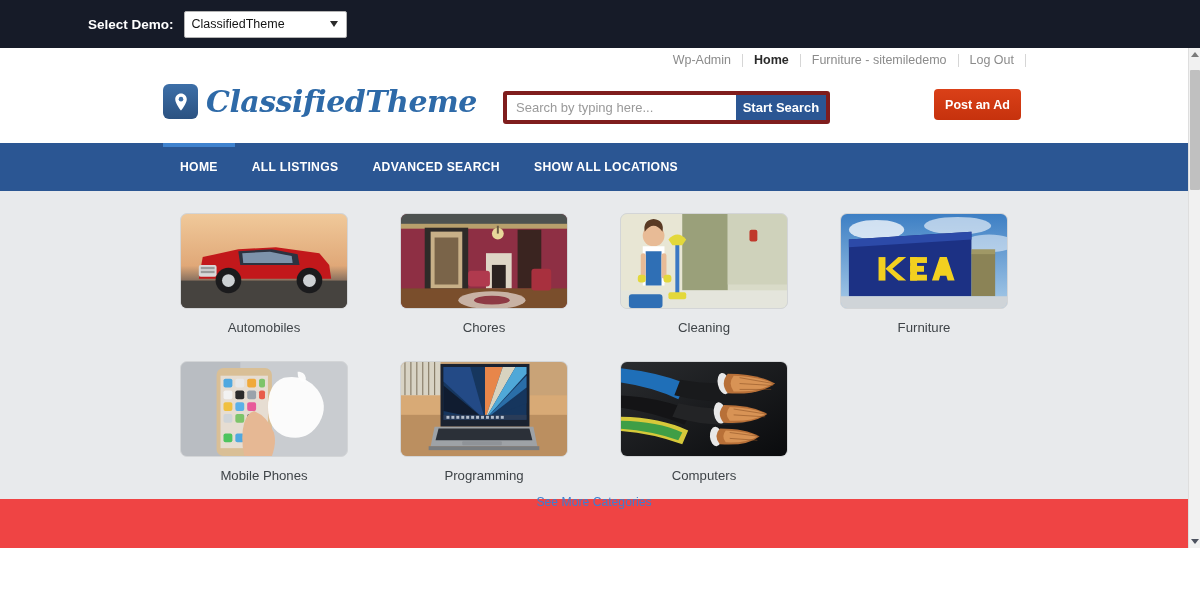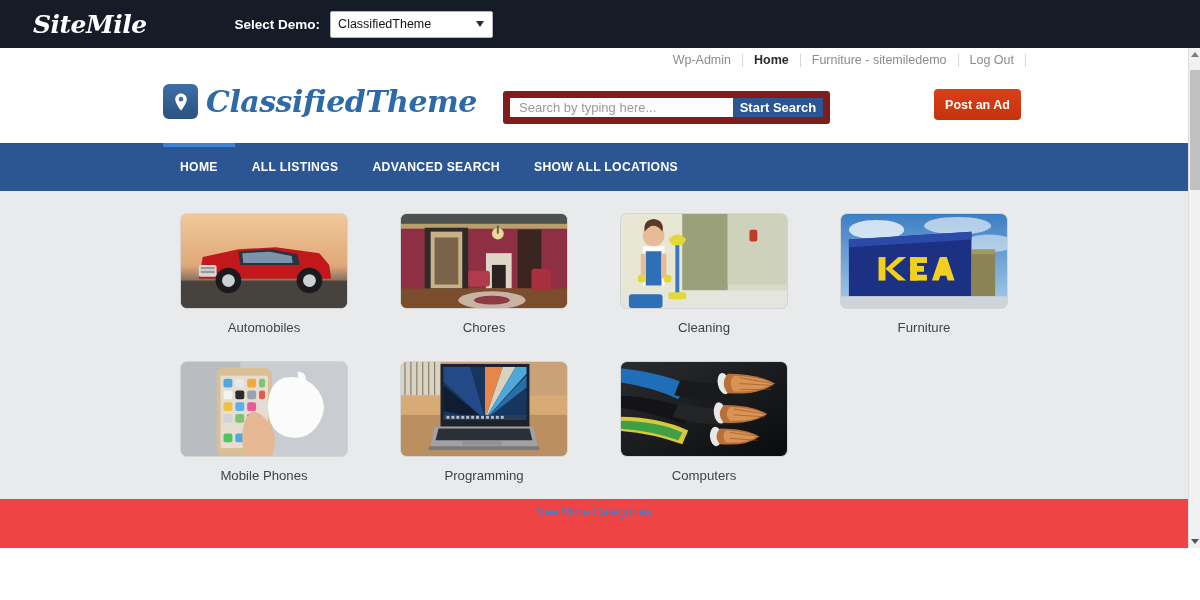--- a/index.html
+++ b/index.html
@@ -130,21 +130,21 @@
     font-weight: bold;
     font-size: 30px;
     color: #2e6aa8;
     white-space: nowrap;
     letter-spacing: -0.5px;
   }
 
   .search-box {
     position: absolute; left: 503px; top: 19px;
     width: 327px; height: 33px;
-    border: 7px solid #7f1d1d;
+    border: 4px solid #7f1d1d;
     border-radius: 3px;
     background: #ffffff;
     display: flex; align-items: stretch;
     overflow: hidden;
   }
   .search-input {
     flex: 1;
     border: none; outline: none;
     padding-left: 9px;
     font-size: 13px;
@@ -228,21 +228,21 @@
     position: relative;
   }
   .cat-thumb svg { display: block; width: 100%; height: 100%; }
   .cat-label {
     margin-top: 11px;
     font-size: 13.2px;
     color: #3f4448;
     white-space: nowrap;
   }
   .see-more-wrap {
-    margin-top: 19px;
+    margin-top: 9px;
     text-align: center;
   }
   .see-more {
     font-size: 12.2px;
     color: #3d7ed1;
     cursor: pointer;
   }
 
   
   .scrollbar {
@@ -280,21 +280,20 @@
   .outer-bottom {
     position: absolute; top: 548px; left: 0;
     width: 1200px; height: 52px;
     background: #ffffff;
   }
 </style>
 </head>
 <body>
 
 <div class="demo-bar">
-  <div class="brand-logo">SiteMile</div>
 
   <div class="demo-select-wrap">
     <span class="demo-select-label">Select Demo:</span>
     <div class="demo-select">
       <span class="demo-select-value">ClassifiedTheme</span>
       <span class="demo-select-arrow"></span>
     </div>
   </div>
 
 </div>

